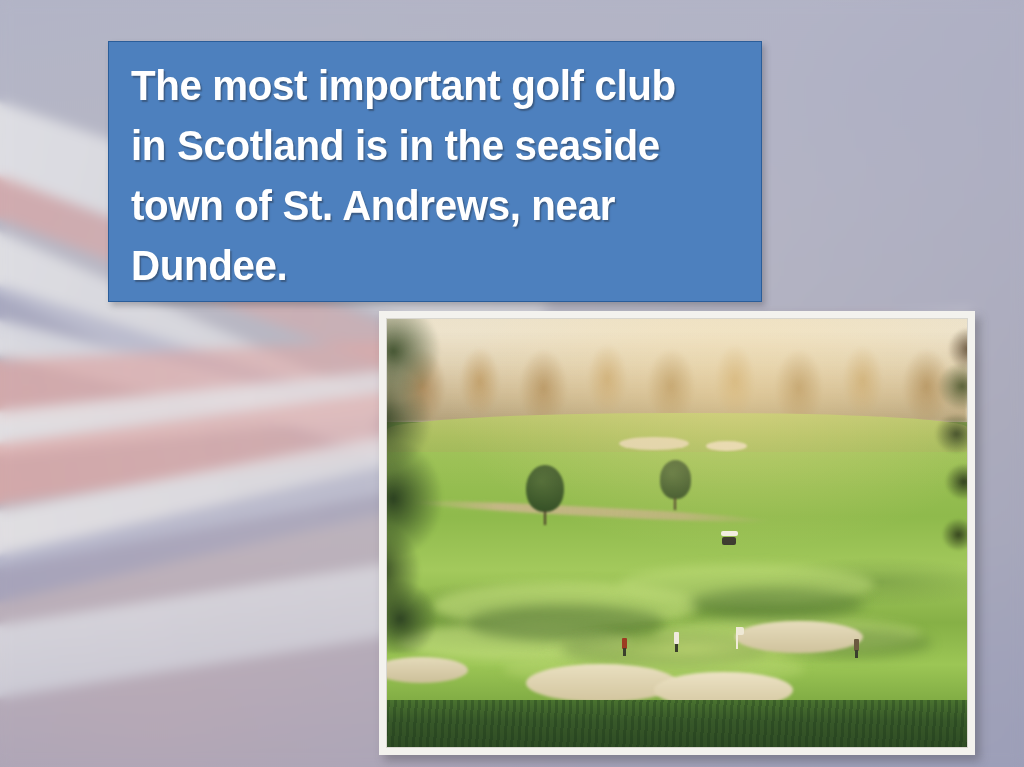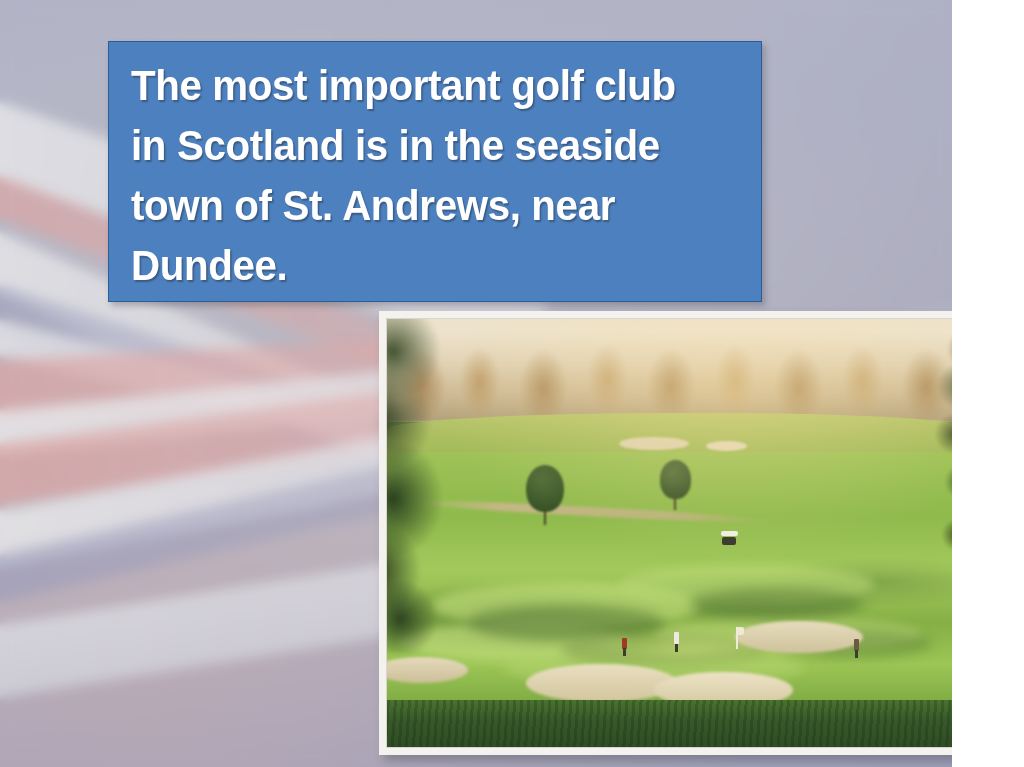--- a/index.html
+++ b/index.html
@@ -8,21 +8,21 @@
   html, body {
     width: 1024px;
     height: 767px;
     overflow: hidden;
     font-family: "Liberation Sans", sans-serif;
   }
 
   
   #slide {
     position: relative;
-    width: 952px;
+    width: 1024px;
     height: 767px;
     overflow: hidden;
     background: #0c4a6e;
     padding-left: 36px;
   }
 
   
   .bg-layer { position: absolute; inset: 0; }
 
   .bg-base {

